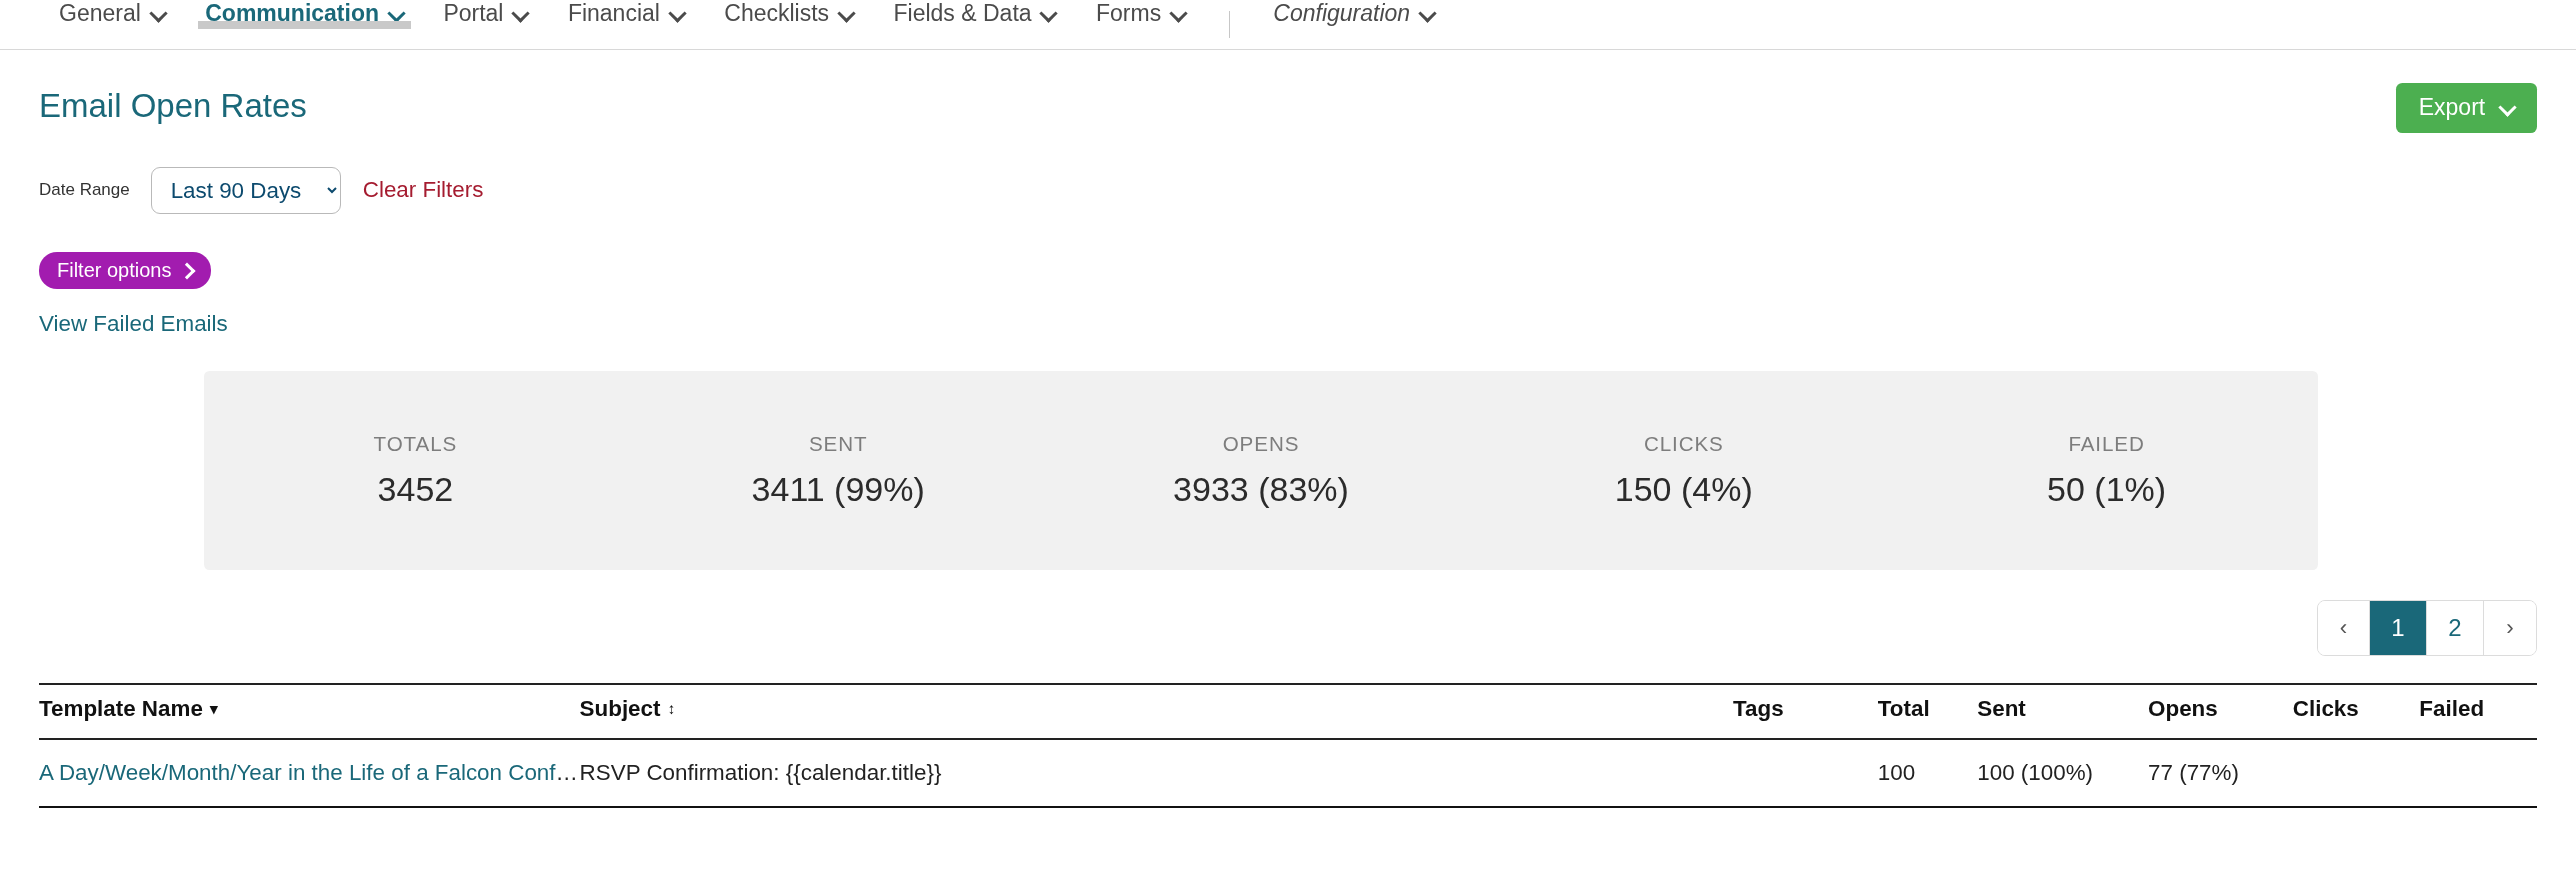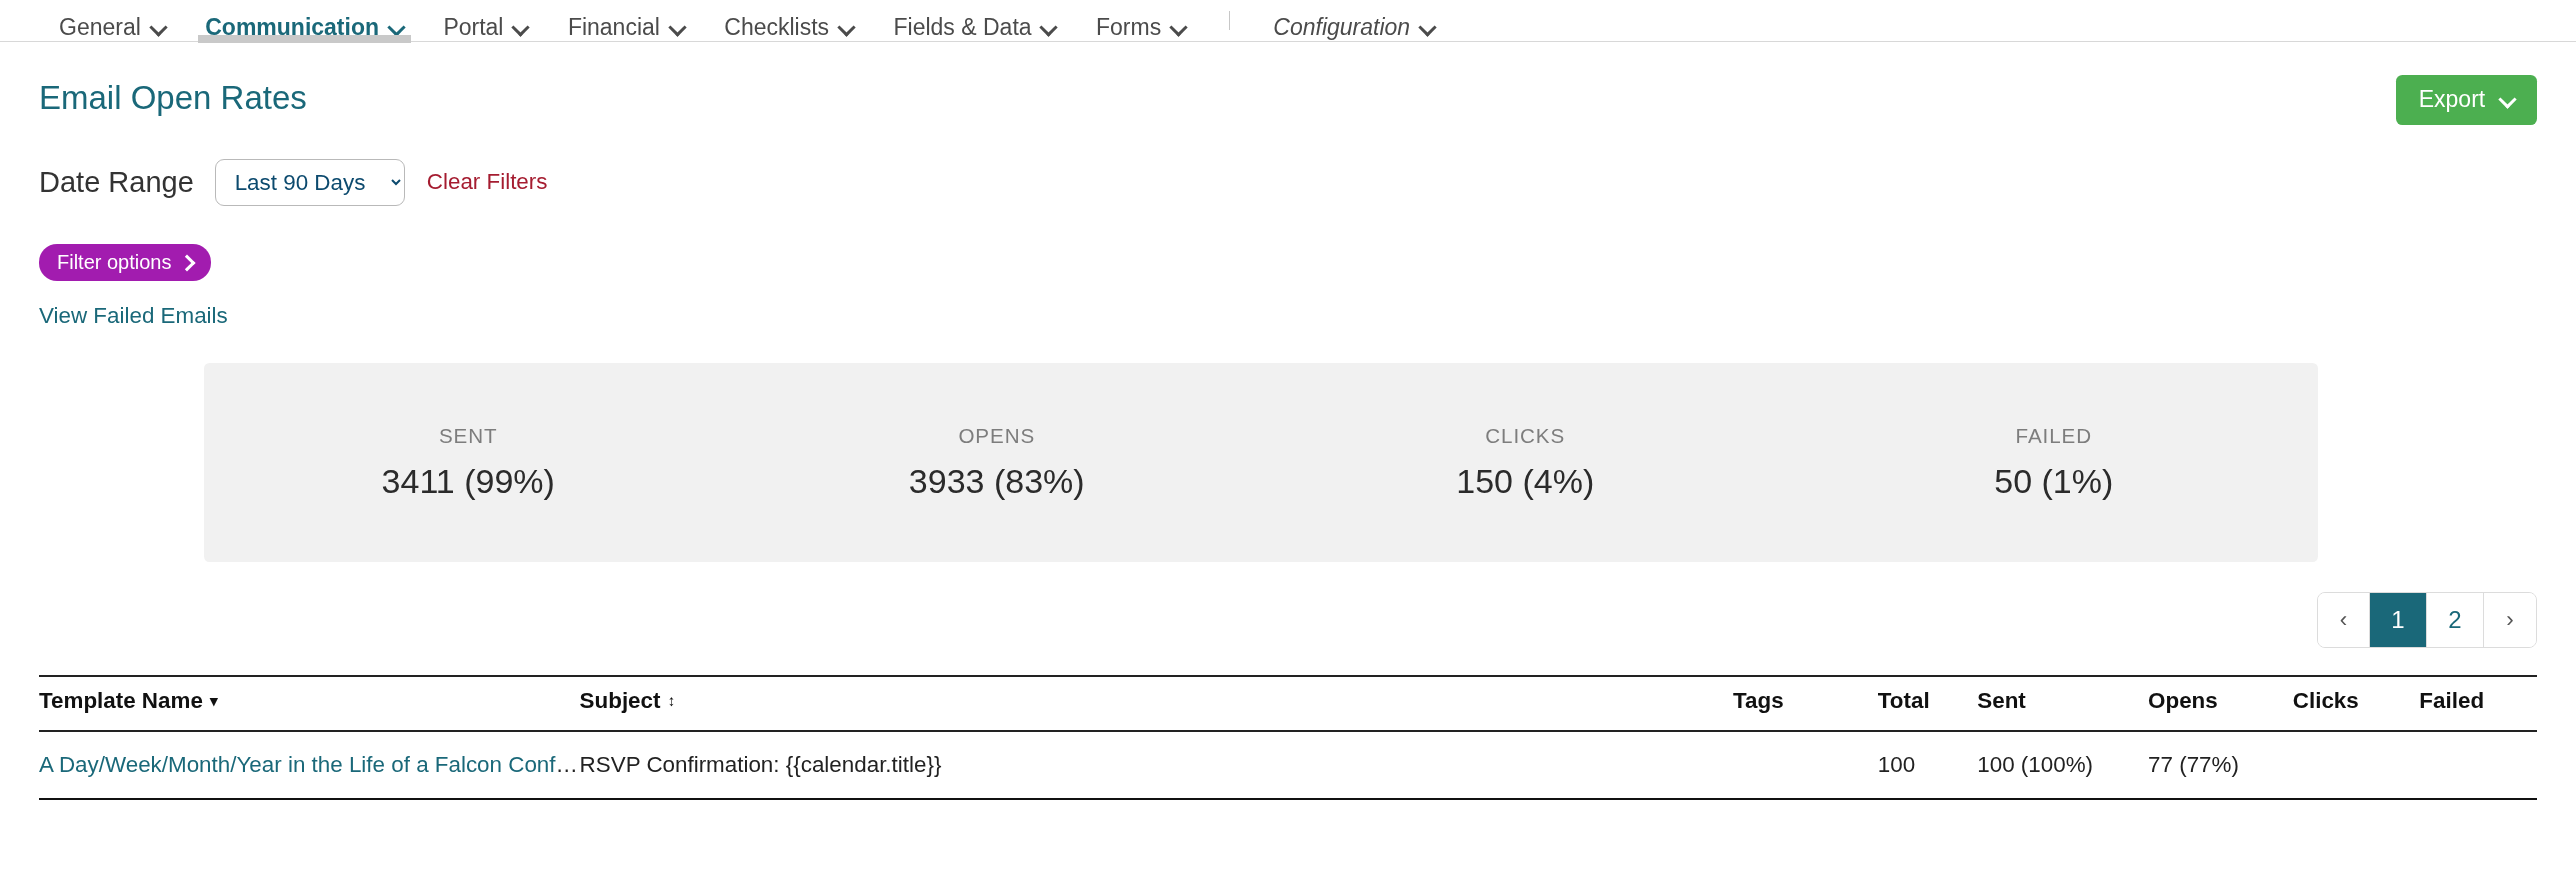--- a/index.html
+++ b/index.html
@@ -7,24 +7,24 @@
     margin: 0; padding: 0;
     width: 2576px; height: 879px;
     background: #ffffff;
     font-family: "Liberation Sans", sans-serif;
     -webkit-font-smoothing: antialiased;
     overflow: hidden;
   }
 
   
   .topnav {
-    height: 42px;
+    height: 50px;
     border-bottom: 1.8px solid #d8d8d8;
     display: flex;
-    align-items: flex-end;
+    align-items: flex-start;
     padding-left: 39px;
     background: #fff;
     position: relative;
   }
   .nav-item {
     display: flex;
     align-items: center;
     gap: 10px;
     padding: 0 20px;
     font-size: 23px;
@@ -94,21 +94,21 @@
     font-family: inherit;
     margin-top: -5.4px;
   }
 
   .filter-row {
     display: flex;
     align-items: center;
     gap: 21.5px;
     margin-top: 34px;
   }
-  .filter-label { font-size: 29px; color: #333; }
+  .filter-label { font-size: 17px; color: #333; }
   .date-select {
     font-family: inherit;
     font-size: 22.4px;
     color: #0c4a6e;
     padding: 7.2px 10.8px 7.2px 14.4px;
     border: 1.8px solid #b9b9b9;
     border-radius: 9px;
     background: #fff;
     height: 47px;
     min-width: 190px;
@@ -319,20 +319,24 @@
 
   <button class="filter-options-btn">
     <span>Filter options</span>
     <span class="chev-right"></span>
   </button>
 
   <a class="view-failed">View Failed Emails</a>
 
   
   <div class="stats-panel">
+    <div class="stat">
+      <div class="stat-label">TOTALS</div>
+      <div class="stat-value">3452</div>
+    </div>
     <div class="stat">
       <div class="stat-label">SENT</div>
       <div class="stat-value">3411 (99%)</div>
     </div>
     <div class="stat">
       <div class="stat-label">OPENS</div>
       <div class="stat-value">3933 (83%)</div>
     </div>
     <div class="stat">
       <div class="stat-label">CLICKS</div>

